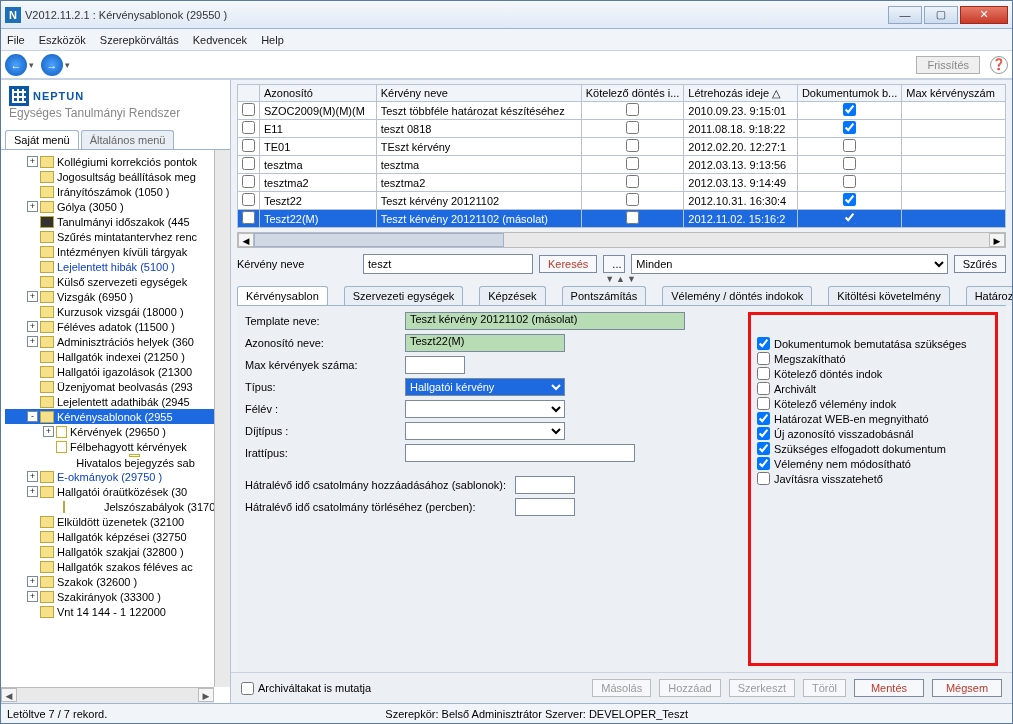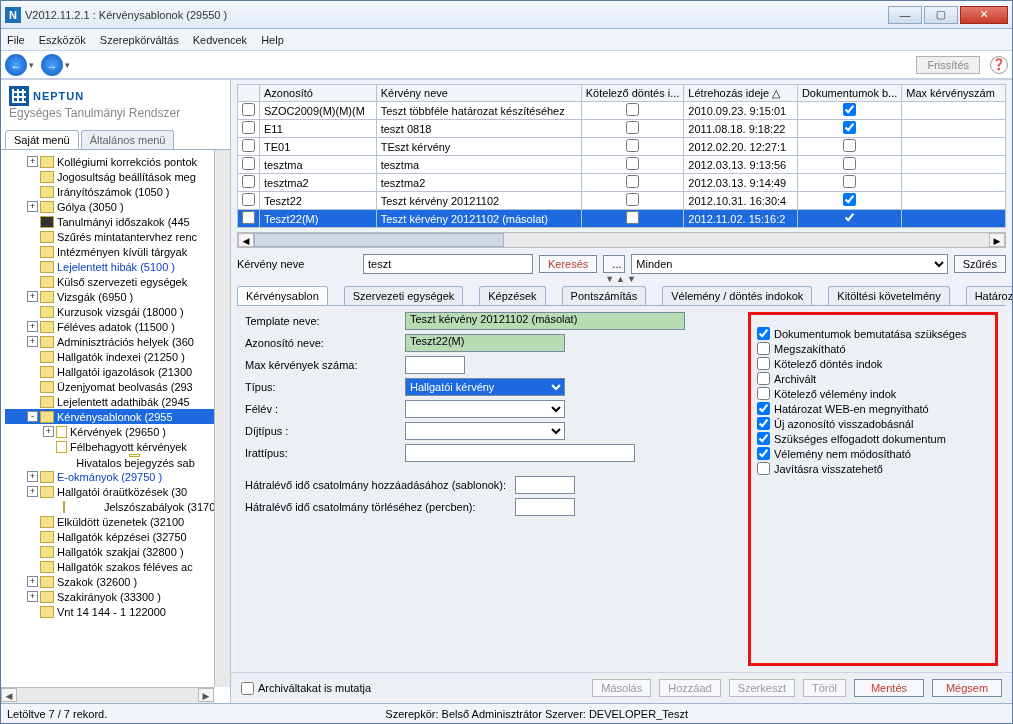--- a/index.html
+++ b/index.html
@@ -71,21 +71,21 @@
   .inner-tabs .nav { margin-left:auto; display:flex; gap:1px;}
   .inner-tabs .nav .mini { width:16px;height:16px;border:1px solid #9cb4d0;background:#f1f4f9;font-size:9px;text-align:center;line-height:14px;}
   .form-panel { flex:1; background:#eceff3; margin:0 6px 0 6px; padding:6px 8px; display:flex; gap:8px; position:relative; overflow:hidden;}
   .form-left { flex:1; }
   .form-row { display:flex; align-items:center; margin-bottom:4px; }
   .form-row label { width:160px; }
   .form-row .val { height:18px; border:1px solid #7a8aa0; padding:0 4px; background:#fff;}
   .form-row .val.green { background:#b8dcb4; width:280px;}
   .form-row select { height:18px; border:1px solid #7a8aa0; background:#fff;}
   .form-row select.hl { background:#1d69e0; color:#fff; width:160px;}
-  .redbox { width:250px; border:3px solid #e11; padding:10px 6px 22px 6px; background:#eceff3;}
+  .redbox { width:250px; border:3px solid #e11; padding:20px 6px 22px 6px; background:#eceff3;}
   .chk-row { display:flex; align-items:center; gap:4px; margin:2px 0;}
   .chk-row input { width:13px;height:13px;}
   .bottom-bar { display:flex; align-items:center; gap:8px; padding:6px 10px; border-top:1px solid #c7d3e2; background:#eceff3;}
   .bottom-bar .left-chk { flex:1;display:flex;align-items:center;gap:4px;}
   .bottom-bar .btn.gray { color:#999; border-color:#bbb;}
   .bottom-bar .btn.save { color:#c0392b; width:70px; text-align:center;}
   .statusbar { height:20px; border-top:1px solid #9cb4d0; display:flex; align-items:center; padding:0 6px; gap:24px; background:#f1f4f9;}
   input[type=checkbox]{margin:0;}
 </style>
 </head>

